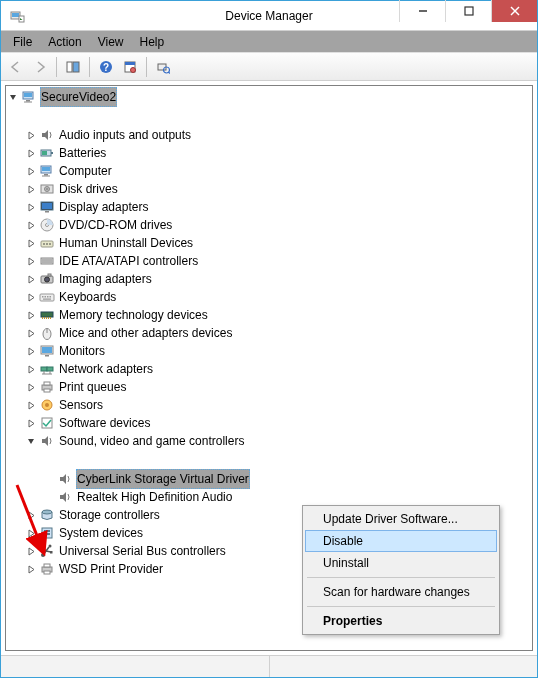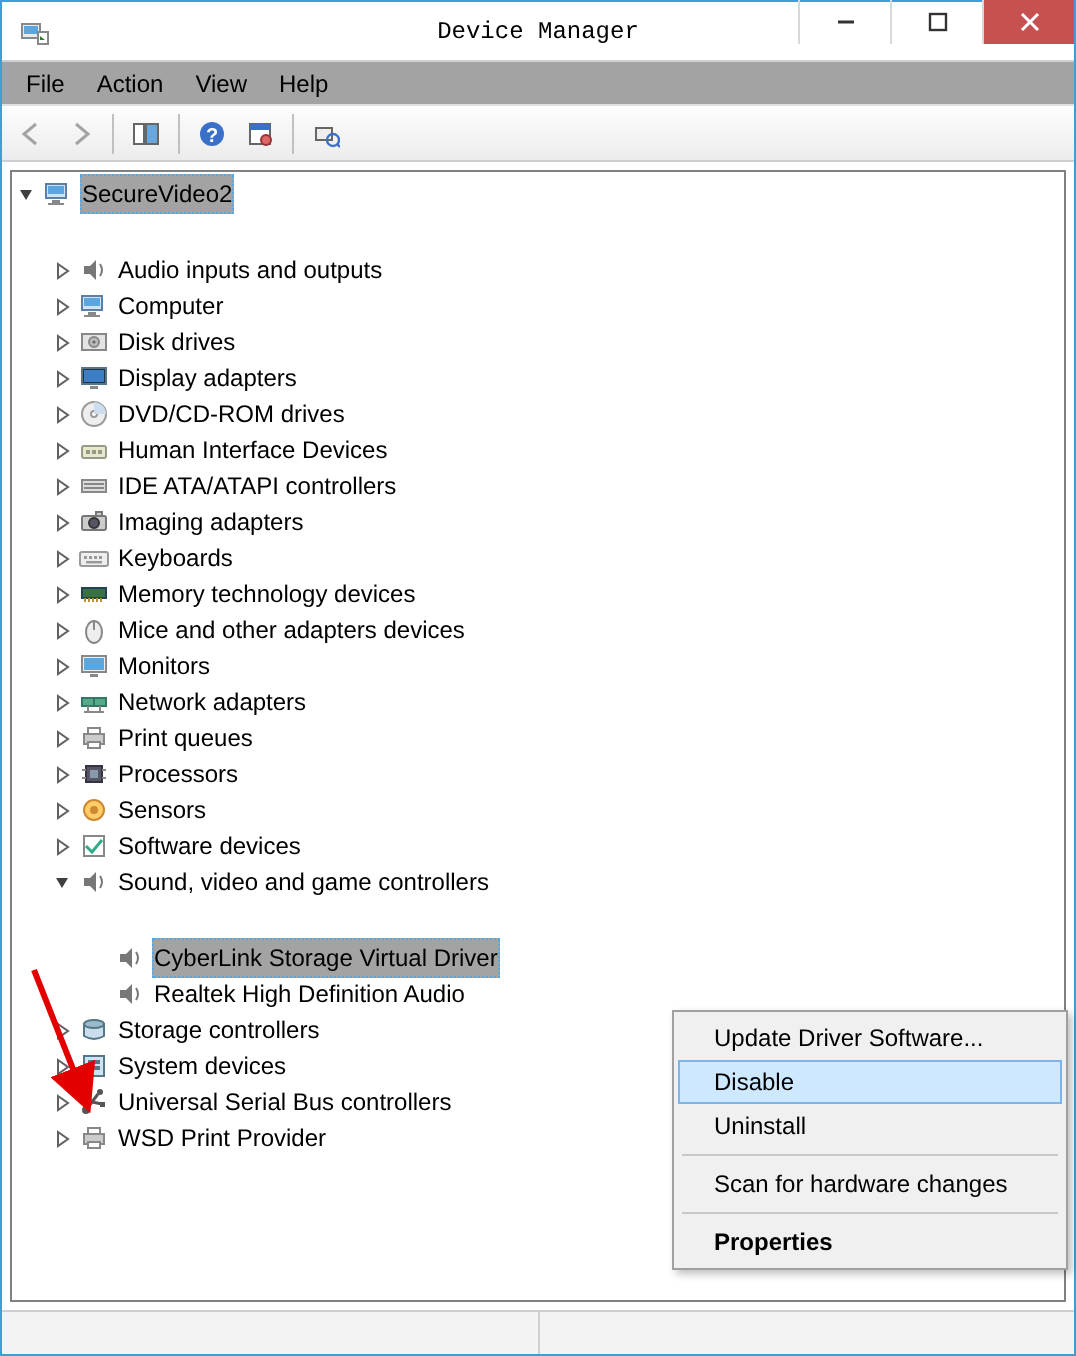--- a/index.html
+++ b/index.html
@@ -22,21 +22,20 @@
     display: flex;
     flex-direction: column;
   }
   .titlebar {
     height: 30px;
     background: #fff;
     border-bottom: 1px solid #d0d0d0;
     display: flex;
     align-items: center;
     position: relative;
-    font-family: Liberation Mono, monospace;
   }
   .titlebar .app-icon {
     width: 16px; height: 16px;
     margin-left: 8px;
     display: inline-flex; align-items: center; justify-content: center;
   }
   .titlebar .title {
     position: absolute;
     left: 0; right: 0;
     text-align: center;
@@ -304,20 +303,37 @@
             </div>
             <div class="node">
               <div class="row">
                 <span class="exp">
                   <svg width="9" height="9">
                     <path d="M2 1 L7 4.5 L2 8 Z" fill="none" stroke="#606060" stroke-width="1"></path>
                   </svg>
                 </span>
                 <span class="ico">
                   <svg width="16" height="16" viewBox="0 0 16 16">
+                    <rect x="2" y="5" width="10" height="6" fill="#cde" stroke="#578"></rect>
+                    <rect x="12" y="7" width="2" height="2" fill="#578"></rect>
+                    <rect x="3" y="6" width="5" height="4" fill="#4a8"></rect>
+                  </svg>
+                </span>
+                <span class="label">Batteries</span>
+              </div>
+            </div>
+            <div class="node">
+              <div class="row">
+                <span class="exp">
+                  <svg width="9" height="9">
+                    <path d="M2 1 L7 4.5 L2 8 Z" fill="none" stroke="#606060" stroke-width="1"></path>
+                  </svg>
+                </span>
+                <span class="ico">
+                  <svg width="16" height="16" viewBox="0 0 16 16">
                     <rect x="2" y="3" width="10" height="7" fill="#cfe3f5" stroke="#5a7fa8"></rect>
                     <rect x="3" y="4" width="8" height="4" fill="#5aa7e0"></rect>
                     <rect x="5" y="11" width="4" height="1.5" fill="#888"></rect>
                     <rect x="3" y="12.5" width="8" height="1" fill="#888"></rect>
                   </svg>
                 </span>
                 <span class="label">Computer</span>
               </div>
             </div>
             <div class="node">
@@ -379,21 +395,21 @@
                   </svg>
                 </span>
                 <span class="ico">
                   <svg width="16" height="16" viewBox="0 0 16 16">
                     <rect x="2" y="6" width="12" height="6" rx="1" fill="#e8e8cc" stroke="#998"></rect>
                     <rect x="4" y="8" width="2" height="2" fill="#998"></rect>
                     <rect x="7" y="8" width="2" height="2" fill="#998"></rect>
                     <rect x="10" y="8" width="2" height="2" fill="#998"></rect>
                   </svg>
                 </span>
-                <span class="label">Human Interface Devices</span>
+                <span class="label">Human Uninstall Devices</span>
               </div>
             </div>
             <div class="node">
               <div class="row">
                 <span class="exp">
                   <svg width="9" height="9">
                     <path d="M2 1 L7 4.5 L2 8 Z" fill="none" stroke="#606060" stroke-width="1"></path>
                   </svg>
                 </span>
                 <span class="ico">
@@ -523,40 +539,20 @@
                   </svg>
                 </span>
                 <span class="ico">
                   <svg width="16" height="16" viewBox="0 0 16 16">
                     <rect x="3" y="6" width="10" height="5" fill="#ccc" stroke="#888"></rect>
                     <rect x="5" y="3" width="6" height="3" fill="#fff" stroke="#888"></rect>
                     <rect x="5" y="10" width="6" height="3" fill="#fff" stroke="#888"></rect>
                   </svg>
                 </span>
                 <span class="label">Print queues</span>
-              </div>
-            </div>
-            <div class="node">
-              <div class="row">
-                <span class="exp">
-                  <svg width="9" height="9">
-                    <path d="M2 1 L7 4.5 L2 8 Z" fill="none" stroke="#606060" stroke-width="1"></path>
-                  </svg>
-                </span>
-                <span class="ico">
-                  <svg width="16" height="16" viewBox="0 0 16 16">
-                    <rect x="4" y="4" width="8" height="8" fill="#556" stroke="#334"></rect>
-                    <rect x="6" y="6" width="4" height="4" fill="#89a"></rect>
-                    <line x1="2" y1="6" x2="4" y2="6" stroke="#888"></line>
-                    <line x1="2" y1="10" x2="4" y2="10" stroke="#888"></line>
-                    <line x1="12" y1="6" x2="14" y2="6" stroke="#888"></line>
-                    <line x1="12" y1="10" x2="14" y2="10" stroke="#888"></line>
-                  </svg>
-                </span>
-                <span class="label">Processors</span>
               </div>
             </div>
             <div class="node">
               <div class="row">
                 <span class="exp">
                   <svg width="9" height="9">
                     <path d="M2 1 L7 4.5 L2 8 Z" fill="none" stroke="#606060" stroke-width="1"></path>
                   </svg>
                 </span>
                 <span class="ico">
@@ -710,21 +706,21 @@
       <line x1="4" y1="4" x2="30" y2="70" stroke="#e30000" stroke-width="3" marker-end="url(#ah)"></line>
     </svg>
   </div>
 
   <div class="statusbar">
     <div class="cell"></div>
     <div class="cell"></div>
   </div>
 </div>
 
-<div class="context-menu" id="ctx" style="left: 336px; top: 505px;">
+<div class="context-menu" id="ctx" style="left: 302px; top: 505px;">
     <div class="cm-item">Update Driver Software...</div>
     <div class="cm-item hover">Disable</div>
     <div class="cm-item">Uninstall</div>
     <div class="cm-sep"></div>
     <div class="cm-item">Scan for hardware changes</div>
     <div class="cm-sep"></div>
     <div class="cm-item bold">Properties</div>
   </div>
 
 </body></html>

